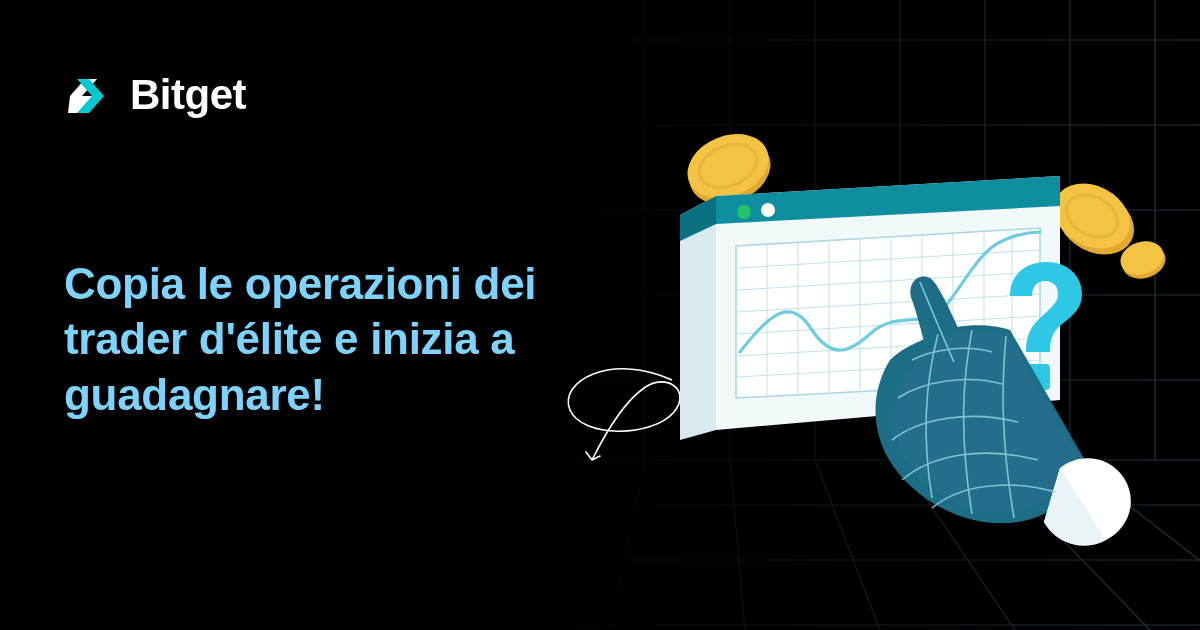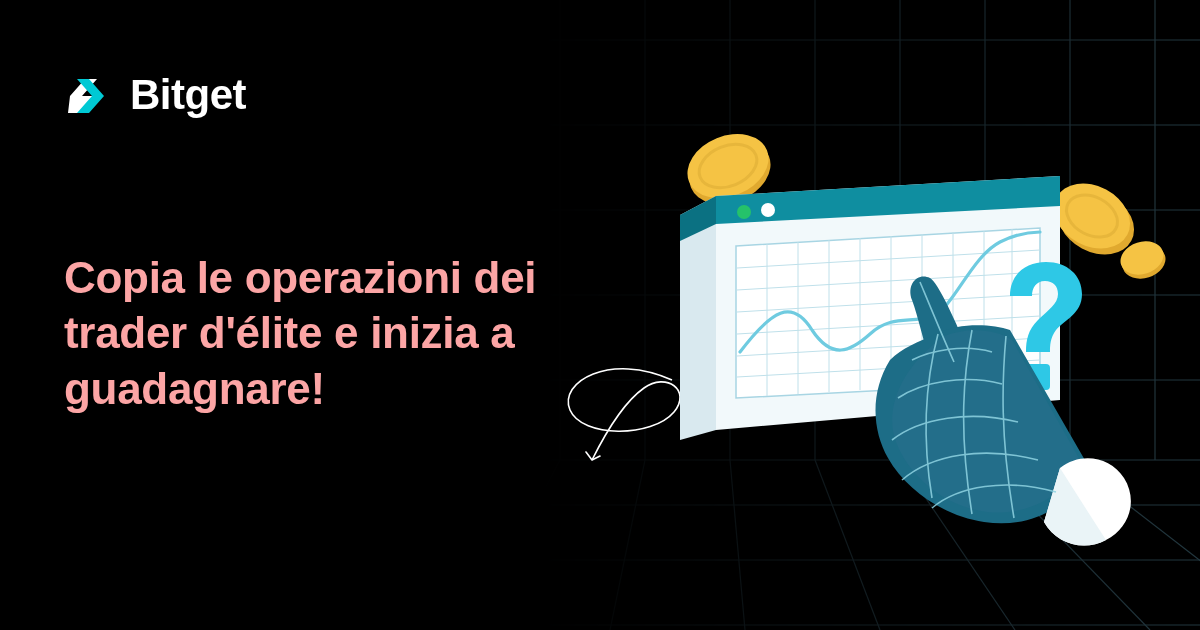--- a/index.html
+++ b/index.html
@@ -44,23 +44,23 @@
     font-size: 42px;
     font-weight: bold;
     letter-spacing: -0.5px;
     line-height: 1;
     font-family: "Liberation Sans", sans-serif;
   }
   
   .headline {
     position: absolute;
     left: 64px;
-    top: 250px;
+    top: 256px;
     width: 520px;
-    color: #fca5a5;
+    color: #7dd3fc;
     font-size: 44px;
     font-weight: bold;
     line-height: 1.26;
     letter-spacing: -0.3px;
     white-space: pre-line;
     font-family: "Liberation Sans", sans-serif;
   }
   
   .illo {
     position: absolute;

